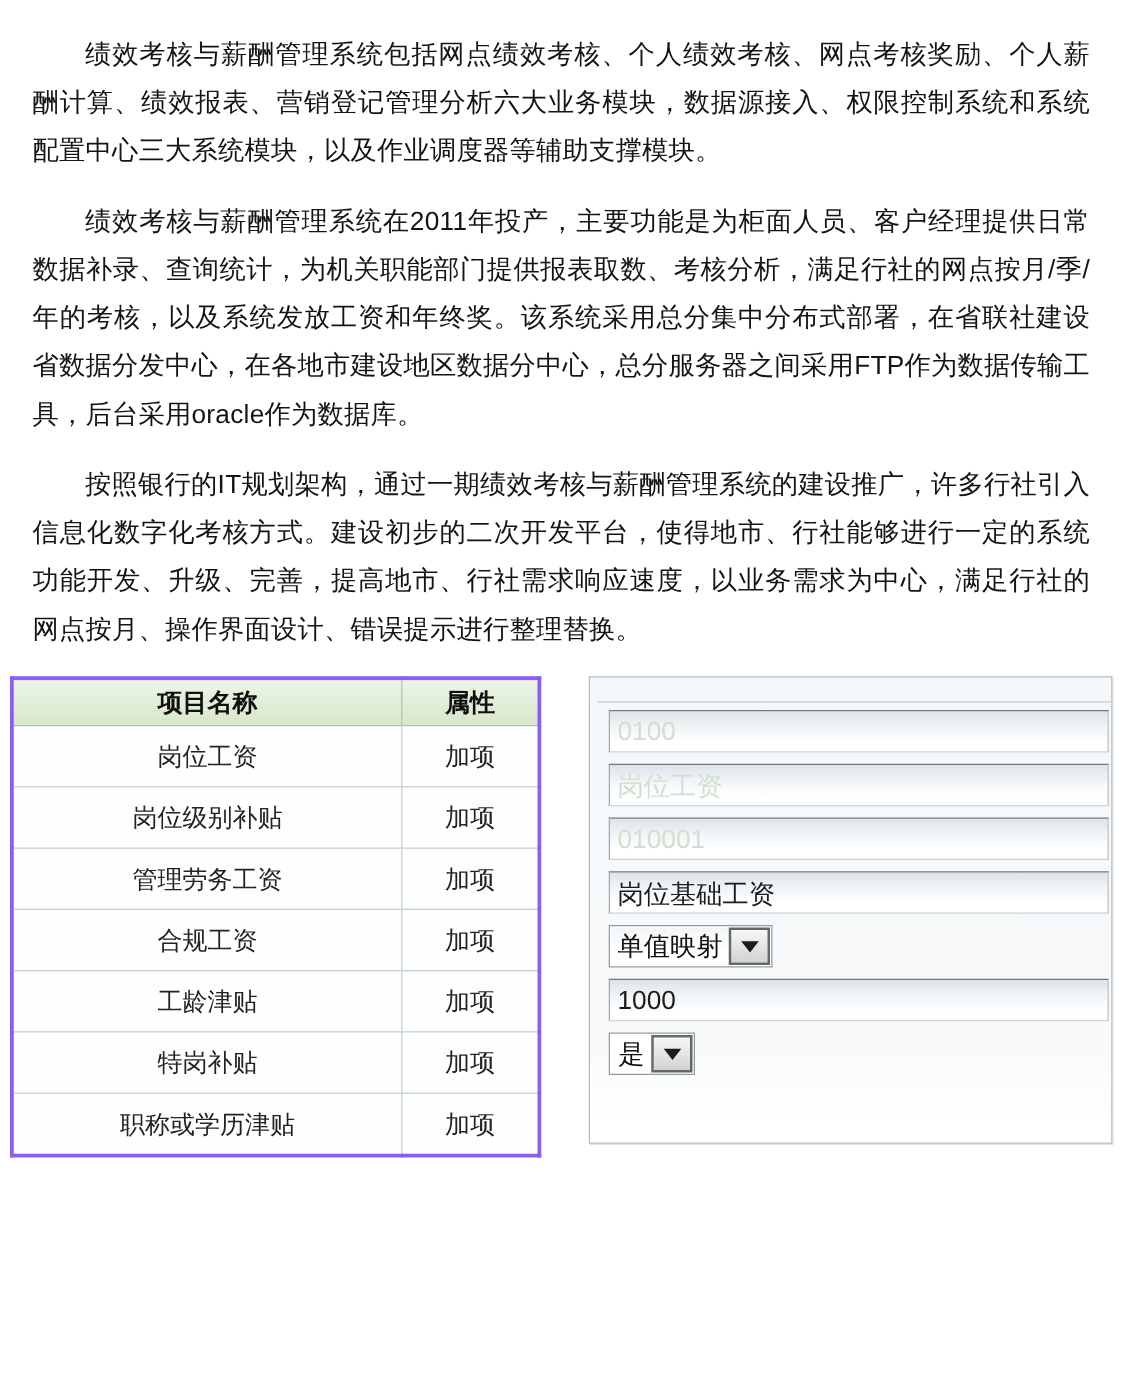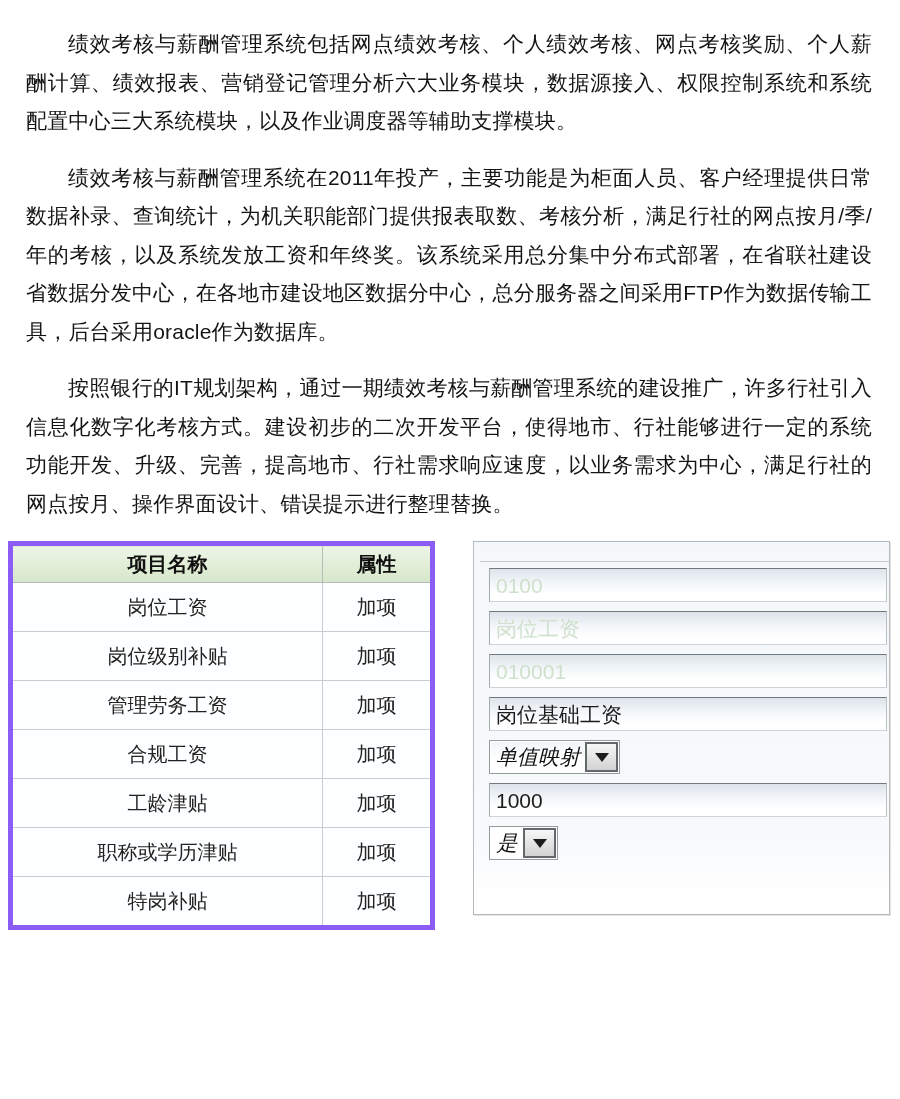--- a/index.html
+++ b/index.html
@@ -15,21 +15,21 @@
     letter-spacing:0.2px;
   }
   .para.gap-before{margin-top:15px;}
 
   
   .figures{display:flex;margin-top:14px;align-items:flex-start;}
 
   
   .salary-table{
     border-collapse:collapse;width:422px;table-layout:fixed;
-    border:5px solid #8b5cf6;
+    border:3px solid #8b5cf6;
   }
   .salary-table th{
     height:34px;background:linear-gradient(180deg,#edf5e6 0%,#d6e7ca 100%);
     font-size:20px;font-weight:bold;color:#101010;
     border:1px solid #b4bcb8;text-align:center;
   }
   .salary-table td{
     height:46px;background:#fdfeff;font-size:20px;color:#222;
     border:1px solid #c7cdd0;text-align:center;
   }
@@ -55,21 +55,21 @@
     font-family:inherit;color:#1b1b1b;outline:none;
   }
   .tfield.disabled{color:#cfe0cd;}
 
   .combo{
     display:inline-flex;align-items:stretch;height:34px;box-sizing:border-box;
     border:1px solid #949b9f;background:#ffffff;margin:0 0 9px 0;padding:1px;
   }
   .combo-text{
     display:flex;align-items:center;padding:0 5px;font-size:21px;color:#101010;
-    background:linear-gradient(180deg,#f2f5f8 0%,#ffffff 60%);white-space:nowrap;font-style:italic;
+    background:linear-gradient(180deg,#f2f5f8 0%,#ffffff 60%);white-space:nowrap;
   }
   .combo-btn{
     width:29px;border:2px solid #63686b;
     background:linear-gradient(180deg,#f7f7f7 0%,#d2d2d2 100%);
     display:flex;align-items:center;justify-content:center;cursor:pointer;
   }
   .arrow-down{
     width:0;height:0;border-left:7px solid transparent;
     border-right:7px solid transparent;border-top:9px solid #1c1c1c;
   }
@@ -112,25 +112,25 @@
         </tr>
         <tr>
           <td>合规工资</td>
           <td>加项</td>
         </tr>
         <tr>
           <td>工龄津贴</td>
           <td>加项</td>
         </tr>
         <tr>
-          <td>职称或学历津贴</td>
+          <td>特岗补贴</td>
           <td>加项</td>
         </tr>
         <tr>
-          <td>特岗补贴</td>
+          <td>职称或学历津贴</td>
           <td>加项</td>
         </tr>
       </tbody>
     </table>
 
     <div class="panel">
       <div class="panel-sep"></div>
       <div class="panel-fields">
 
         <input class="tfield disabled" type="text" readonly="" value="0100" style="">

